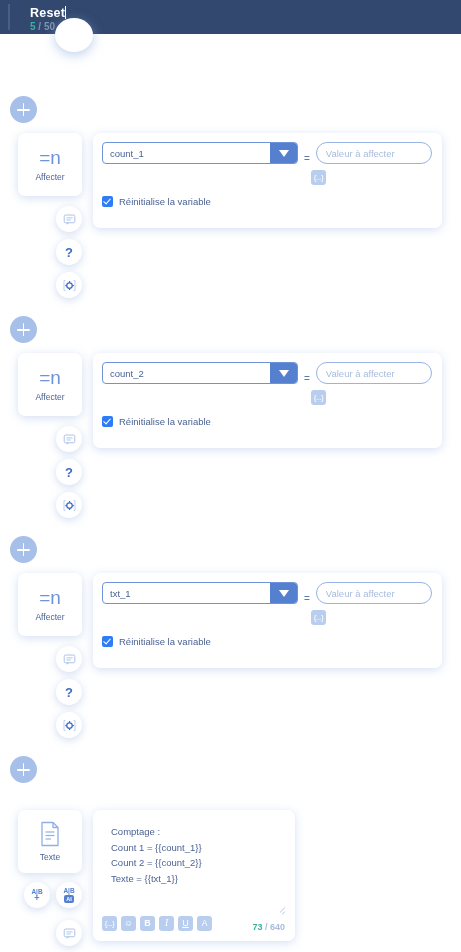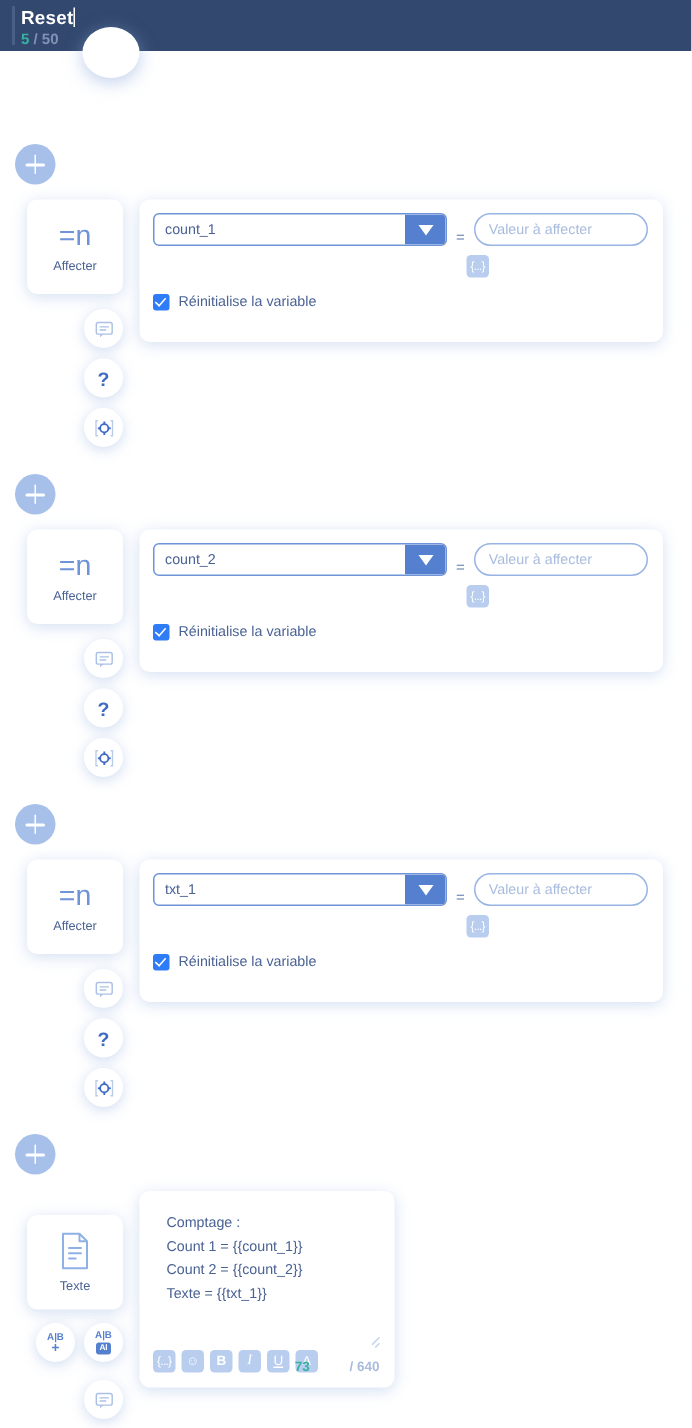--- a/index.html
+++ b/index.html
@@ -12,21 +12,21 @@
     overflow: hidden;
     position: relative;
   }
 
   
   .header {
     height: 34px;
     background: #32486e;
     width: 100%;
     position: relative;
-    padding: 3px 0 0 14px;
+    padding: 3px 0 0 30px;
     overflow: hidden;
   }
   .header-accent {
     position: absolute;
     left: 8px;
     top: 4px;
     width: 2px;
     height: 26px;
     background: #4a5f86;
   }
@@ -304,21 +304,21 @@
   .tb-btn.undl { text-decoration: underline; font-size: 9px; }
   .tb-btn.curl { letter-spacing: -0.5px; font-size: 8px; }
   .char-count {
     position: absolute;
     right: 10px;
     bottom: 9px;
     font-size: 9px;
     font-weight: bold;
   }
   .cc-cur { color: #38b2a0; }
-  .cc-rest { color: #a9bcdd; padding-left: 24px; }
+  .cc-rest { color: #a9bcdd; }
   .resize-grip {
     position: absolute;
     right: 10px;
     bottom: 26px;
     width: 9px;
     height: 9px;
     pointer-events: none;
   }
   .resize-grip span {
     position: absolute;
@@ -564,21 +564,21 @@
     </div>
     <div class="side-btn" style="top:886px;">
       <svg width="13" height="13" viewBox="0 0 16 16">
         <rect x="1.5" y="2.5" width="13" height="9.5" rx="1.6" fill="none" stroke="#aac0e6" stroke-width="1.2"></rect>
         <path d="M4.5 12.2 L4.5 14.6 L7.3 12.2 Z" fill="#aac0e6"></path>
         <line x1="4.2" y1="6" x2="11.8" y2="6" stroke="#aac0e6" stroke-width="1.1"></line>
         <line x1="4.2" y1="8.6" x2="9.6" y2="8.6" stroke="#aac0e6" stroke-width="1.1"></line>
       </svg>
     </div>
 
-    <div class="panel" style="top:760px; width:170px; height:131px;">
+    <div class="panel" style="top:776px; width:202px; height:131px;">
       <div class="text-body">
         <div>Comptage :</div>
         <div>Count 1 = {{count_1}}</div>
         <div>Count 2 = {{count_2}}</div>
         <div>Texte = {{txt_1}}</div>
       </div>
       <div class="resize-grip">
         <span style="top:1px; width:7px;"></span>
         <span style="top:5px; width:4px;"></span>
       </div>

